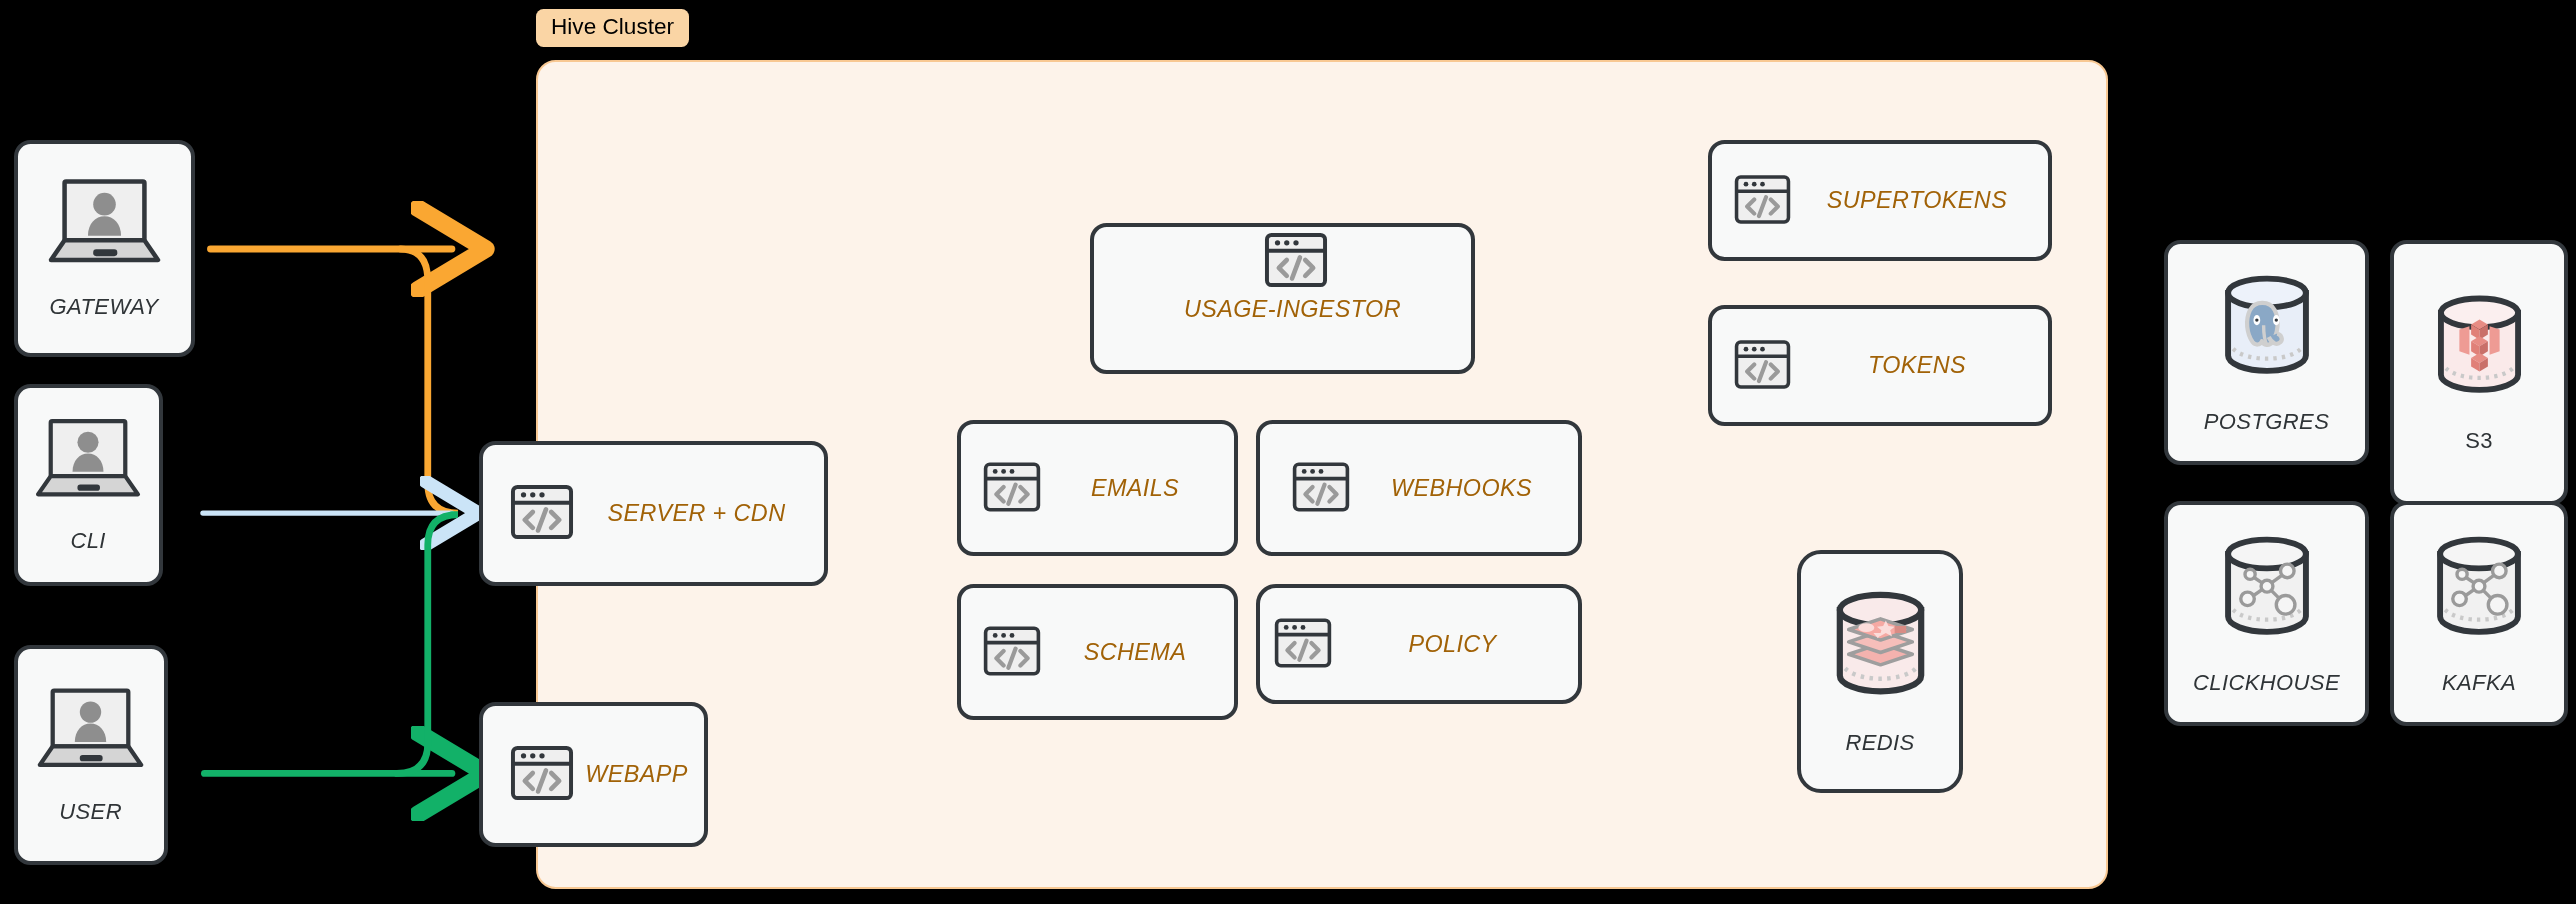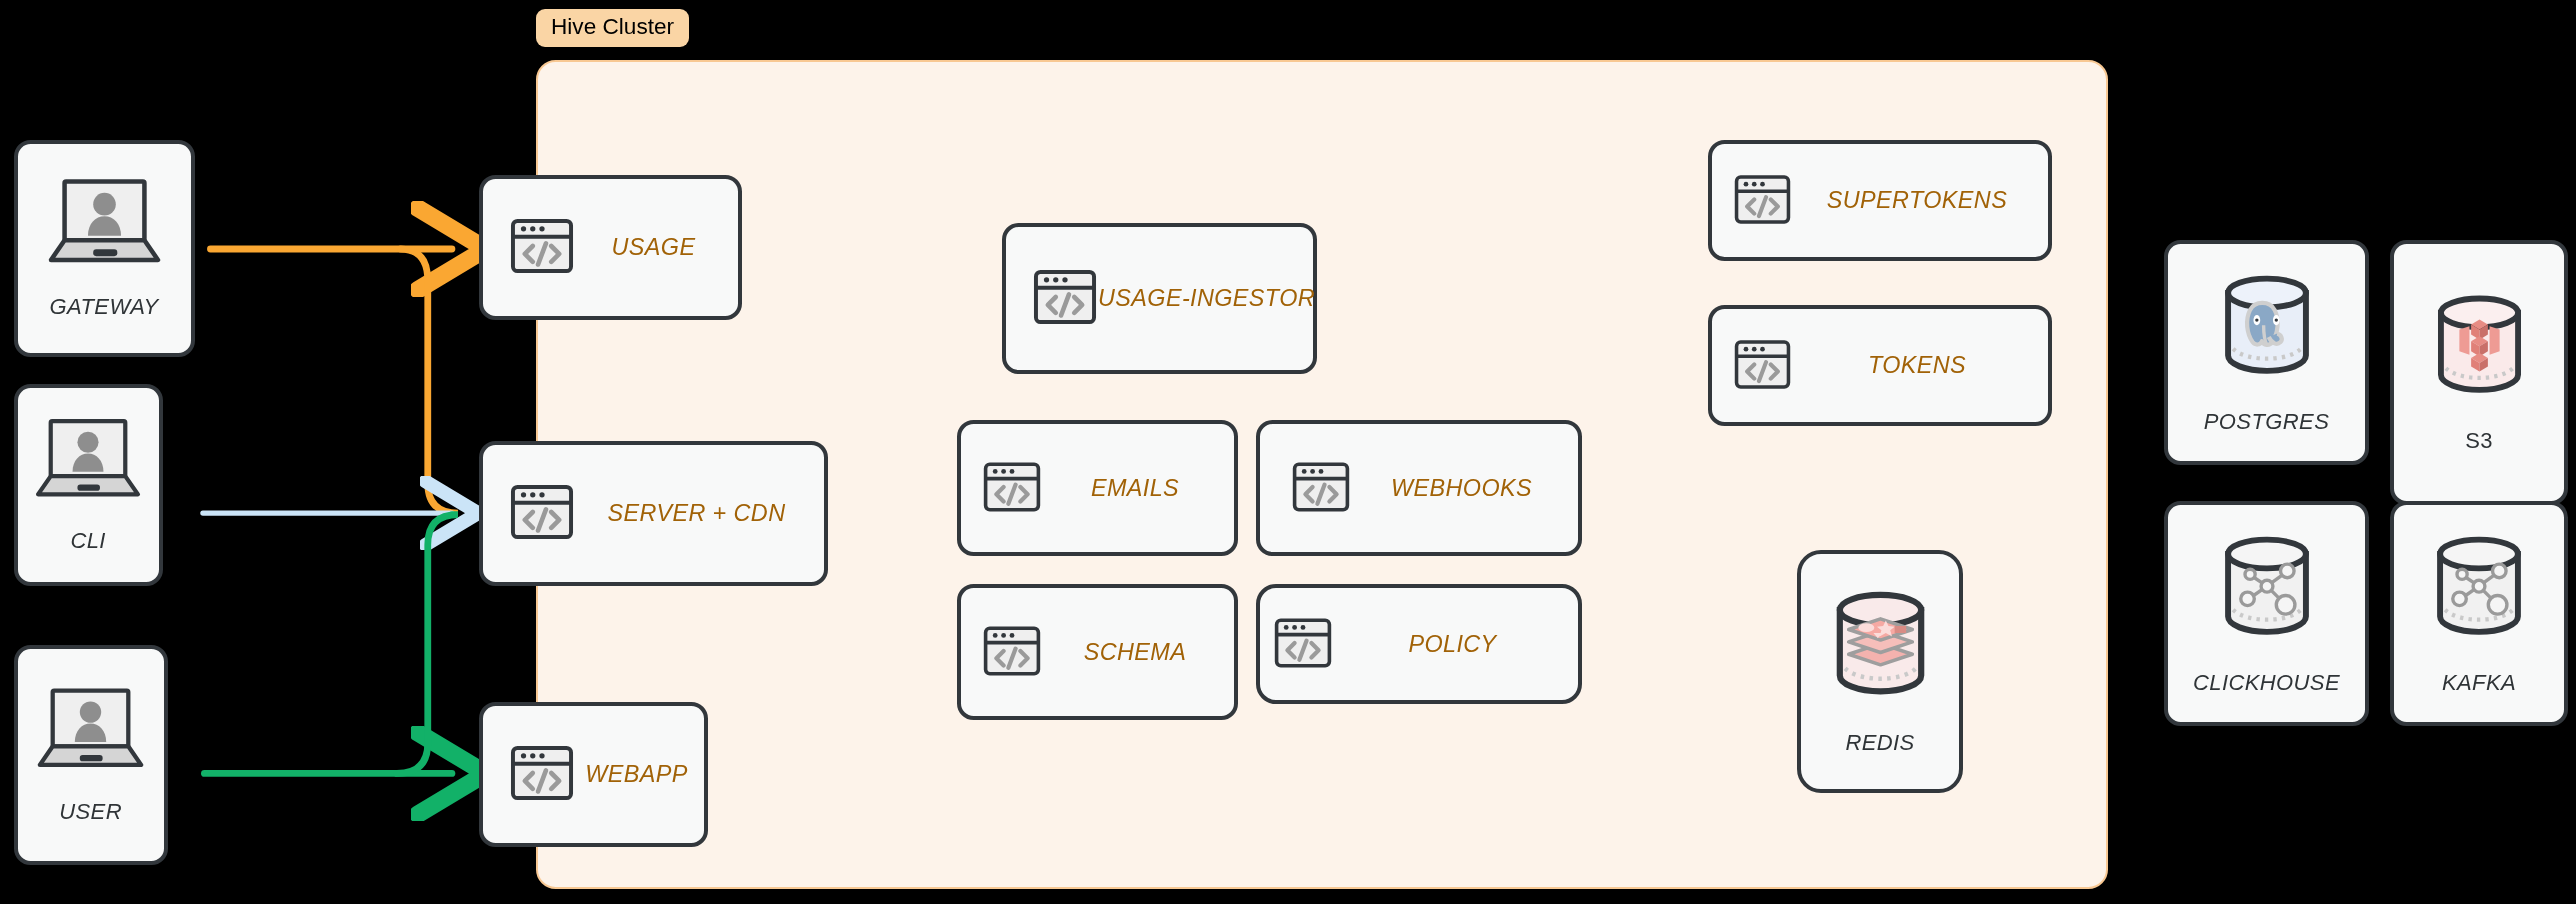--- a/index.html
+++ b/index.html
@@ -67,21 +67,21 @@
 
   
   #wires{position:absolute;left:0;top:0;width:2576px;height:904px;pointer-events:none;}
 </style>
 </head>
 <body>
 
 <div id="stage">
 
   <div class="cluster-box" style="left:536px;top:60px;width:1572px;height:829px;"></div>
-  <div class="cluster-badge" style="left:536px;top:9px;border-radius:9px;">Hive Cluster</div>
+  <div class="cluster-badge" style="left:536px;top:9px;">Hive Cluster</div>
 
   <svg id="wires" viewBox="0 0 3412 1198">
     <defs>
       <marker id="ah-orange" markerWidth="14" markerHeight="14" refX="6" refY="7" orient="auto">
         <path d="M1,1 L11,7 L1,13" fill="none" stroke="#FAA732" stroke-width="2.6" stroke-linecap="round" stroke-linejoin="round"></path>
       </marker>
       <marker id="ah-blue" markerWidth="14" markerHeight="14" refX="6" refY="7" orient="auto">
         <path d="M1,1 L11,7 L1,13" fill="none" stroke="#CBE4F7" stroke-width="2.6" stroke-linecap="round" stroke-linejoin="round"></path>
       </marker>
       <marker id="ah-green" markerWidth="14" markerHeight="14" refX="6" refY="7" orient="auto">
@@ -135,63 +135,50 @@
         <circle cx="75" cy="36" r="15" fill="#8E8E8E"></circle>
         <path d="M53,78 c0,-16 10,-26 22,-26 c12,0 22,10 22,26 z" fill="#8E8E8E"></path>
         <path d="M22,84 L128,84 L146,110 L4,110 Z" fill="#D5D5D5" stroke="#32373C" stroke-width="6" stroke-linejoin="round"></path>
         <path d="M22,84 L128,84" stroke="#32373C" stroke-width="3" stroke-dasharray="5 5"></path>
         <rect x="60" y="96" width="32" height="9" rx="4" fill="#32373C"></rect>
       </svg>
     </span>
     <span class="store-label">USER</span>
   </div>
 
-  <div class="node svc" style="left:479px;top:175px;width:263px;height:145px;padding-left:26px;">
+
+  <div class="node svc" style="left:479px;top:441px;width:349px;height:145px;padding-left:26px;">
     <span class="win-icon">
       <svg width="66" height="66" viewBox="0 0 100 100">
         <rect x="6" y="12" width="88" height="76" rx="7" fill="#EFEFEF" stroke="#32373C" stroke-width="6"></rect>
         <path d="M6,36 L94,36" stroke="#32373C" stroke-width="6"></path>
         <circle cx="22" cy="24" r="4" fill="#32373C"></circle>
         <circle cx="36" cy="24" r="4" fill="#32373C"></circle>
         <circle cx="50" cy="24" r="4" fill="#32373C"></circle>
         <path d="M36,50 L24,62 L36,74 M64,50 L76,62 L64,74 M56,46 L44,78" fill="none" stroke="#9A9A9A" stroke-width="7" stroke-linecap="round" stroke-linejoin="round"></path>
       </svg>
     </span>
-    <span class="svc-label">USAGE</span>
-  </div>
-
-  <div class="node svc" style="left:479px;top:441px;width:349px;height:145px;padding-left:26px;">
+    <span class="svc-label">SERVER + CDN</span>
+  </div>
+
+  <div class="node svc" style="left:479px;top:702px;width:229px;height:145px;padding-left:26px;">
     <span class="win-icon">
       <svg width="66" height="66" viewBox="0 0 100 100">
         <rect x="6" y="12" width="88" height="76" rx="7" fill="#EFEFEF" stroke="#32373C" stroke-width="6"></rect>
         <path d="M6,36 L94,36" stroke="#32373C" stroke-width="6"></path>
         <circle cx="22" cy="24" r="4" fill="#32373C"></circle>
         <circle cx="36" cy="24" r="4" fill="#32373C"></circle>
         <circle cx="50" cy="24" r="4" fill="#32373C"></circle>
         <path d="M36,50 L24,62 L36,74 M64,50 L76,62 L64,74 M56,46 L44,78" fill="none" stroke="#9A9A9A" stroke-width="7" stroke-linecap="round" stroke-linejoin="round"></path>
       </svg>
     </span>
-    <span class="svc-label">SERVER + CDN</span>
-  </div>
-
-  <div class="node svc" style="left:479px;top:702px;width:229px;height:145px;padding-left:26px;">
-    <span class="win-icon">
-      <svg width="66" height="66" viewBox="0 0 100 100">
-        <rect x="6" y="12" width="88" height="76" rx="7" fill="#EFEFEF" stroke="#32373C" stroke-width="6"></rect>
-        <path d="M6,36 L94,36" stroke="#32373C" stroke-width="6"></path>
-        <circle cx="22" cy="24" r="4" fill="#32373C"></circle>
-        <circle cx="36" cy="24" r="4" fill="#32373C"></circle>
-        <circle cx="50" cy="24" r="4" fill="#32373C"></circle>
-        <path d="M36,50 L24,62 L36,74 M64,50 L76,62 L64,74 M56,46 L44,78" fill="none" stroke="#9A9A9A" stroke-width="7" stroke-linecap="round" stroke-linejoin="round"></path>
-      </svg>
-    </span>
     <span class="svc-label">WEBAPP</span>
   </div>
 
-  <div class="node svc" style="left:1002px;top:223px;width:315px;height:151px;padding-left:26px;">
+  <div class="node svc" style="left:1090px;top:223px;width:385px;height:151px;padding-left:26px;flex-direction:column;">
     <span class="win-icon">
       <svg width="66" height="66" viewBox="0 0 100 100">
         <rect x="6" y="12" width="88" height="76" rx="7" fill="#EFEFEF" stroke="#32373C" stroke-width="6"></rect>
         <path d="M6,36 L94,36" stroke="#32373C" stroke-width="6"></path>
         <circle cx="22" cy="24" r="4" fill="#32373C"></circle>
         <circle cx="36" cy="24" r="4" fill="#32373C"></circle>
         <circle cx="50" cy="24" r="4" fill="#32373C"></circle>
         <path d="M36,50 L24,62 L36,74 M64,50 L76,62 L64,74 M56,46 L44,78" fill="none" stroke="#9A9A9A" stroke-width="7" stroke-linecap="round" stroke-linejoin="round"></path>
       </svg>
     </span>

